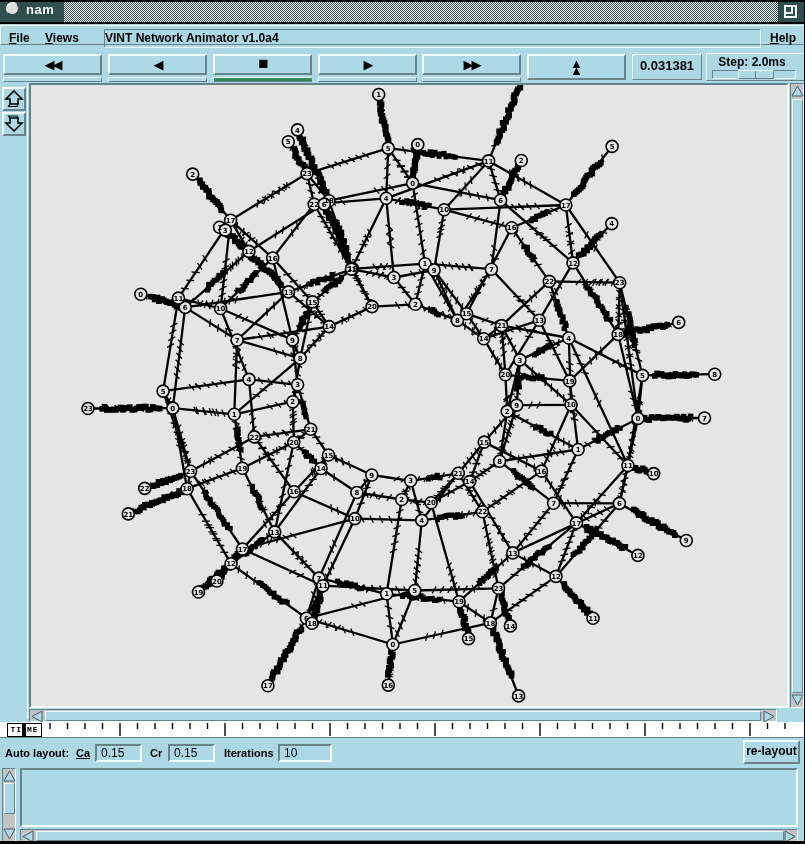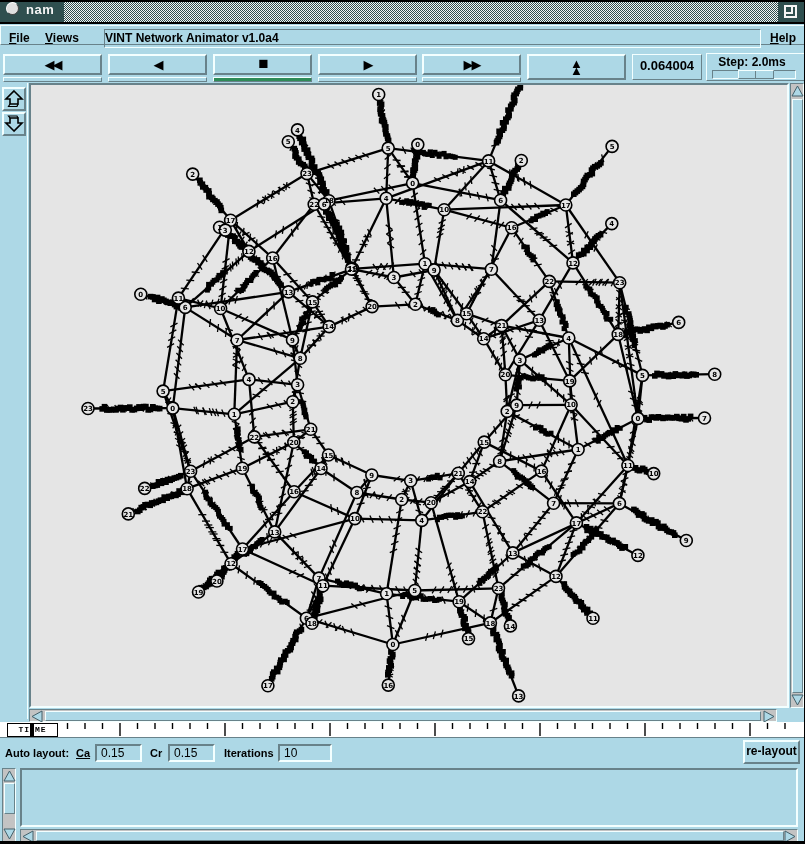--- a/index.html
+++ b/index.html
@@ -55,21 +55,21 @@
   #cv-up{left:0;top:1px;}
   #cv-down{left:0;bottom:1px;}
   #cv-thumb{left:1px;top:15px;width:11px;height:594px;}
   #canvas-hsb{left:29px;top:709px;width:748px;height:13px;}
   #ch-left{left:1px;top:0;}
   #ch-right{right:1px;top:0;}
   #ch-thumb{left:15px;top:1px;width:716px;height:10px;}
   
   #ruler{left:0;top:722px;width:805px;height:16px;background:#fff;border-bottom:1px solid #68828a;}
   #ruler-ticks{position:absolute;left:0;top:0;}
-  #time-tab{left:7px;top:1px;width:51px;height:14px;background:#fff;border:1px solid #000;text-align:center;font-size:8px;font-weight:bold;letter-spacing:1px;line-height:12px;font-family:"Liberation Mono","DejaVu Sans Mono",monospace;}
+  #time-tab{left:7px;top:1px;width:35px;height:14px;background:#fff;border:1px solid #000;text-align:center;font-size:8px;font-weight:bold;letter-spacing:1px;line-height:12px;font-family:"Liberation Mono","DejaVu Sans Mono",monospace;}
   #time-cursor{display:inline-block;width:4px;height:14px;background:#000;vertical-align:top;margin:-1px 1px 0 0;}
   
   #autolayout{left:0;top:738px;width:705px;height:30px;font-size:11px;font-weight:bold;}
   .al-label{position:absolute;top:9px;}
   #al-main-label{left:5px;}
   #al-ca-label{left:76px;text-decoration:underline;}
   #al-cr-label{left:150px;}
   #al-iter-label{left:224px;}
   .al-entry{position:absolute;top:6px;height:18px;background:#add8e6;font-size:12px;font-weight:normal;line-height:14px;padding-left:4px;}
   #al-ca-entry{left:95px;width:47px;}
@@ -127,21 +127,21 @@
         <div class="glyph">▶▶</div>
       </div>
     <div class="abs bev-up tbtn" style="left:527px;height:26px">
         <span class="eject-glyph"><span>▲</span><br><span>▲</span></span>
       </div>
     <div class="abs bev-up1 tind" style="left:3px"></div>
     <div class="abs bev-up1 tind" style="left:108px"></div>
     <div class="abs bev-up1 tind" style="left:213px;background:#2e8b57"></div>
     <div class="abs bev-up1 tind" style="left:318px"></div>
     <div class="abs bev-up1 tind" style="left:422px"></div>
-    <div class="abs bev-up1" id="time-box">0.064004</div>
+    <div class="abs bev-up1" id="time-box">0.031381</div>
     <div class="abs bev-up1" id="step-panel">
       <div class="abs" id="step-label">Step: 2.0ms</div>
       <div class="abs bev-dn1" id="step-trough"></div>
       <div class="abs bev-up1" id="step-thumb"></div>
     </div>
   </div>
 
   <div class="abs" id="sidebar">
     <div class="abs bev-up side-btn" style="top:4px"><svg width="20" height="20" viewBox="0 0 20 20">
           <path d="M10 2 L18 10 L14 10 L14 15 L6 15 L6 10 L2 10 Z" fill="none" stroke="#000" stroke-width="1.6"></path>

